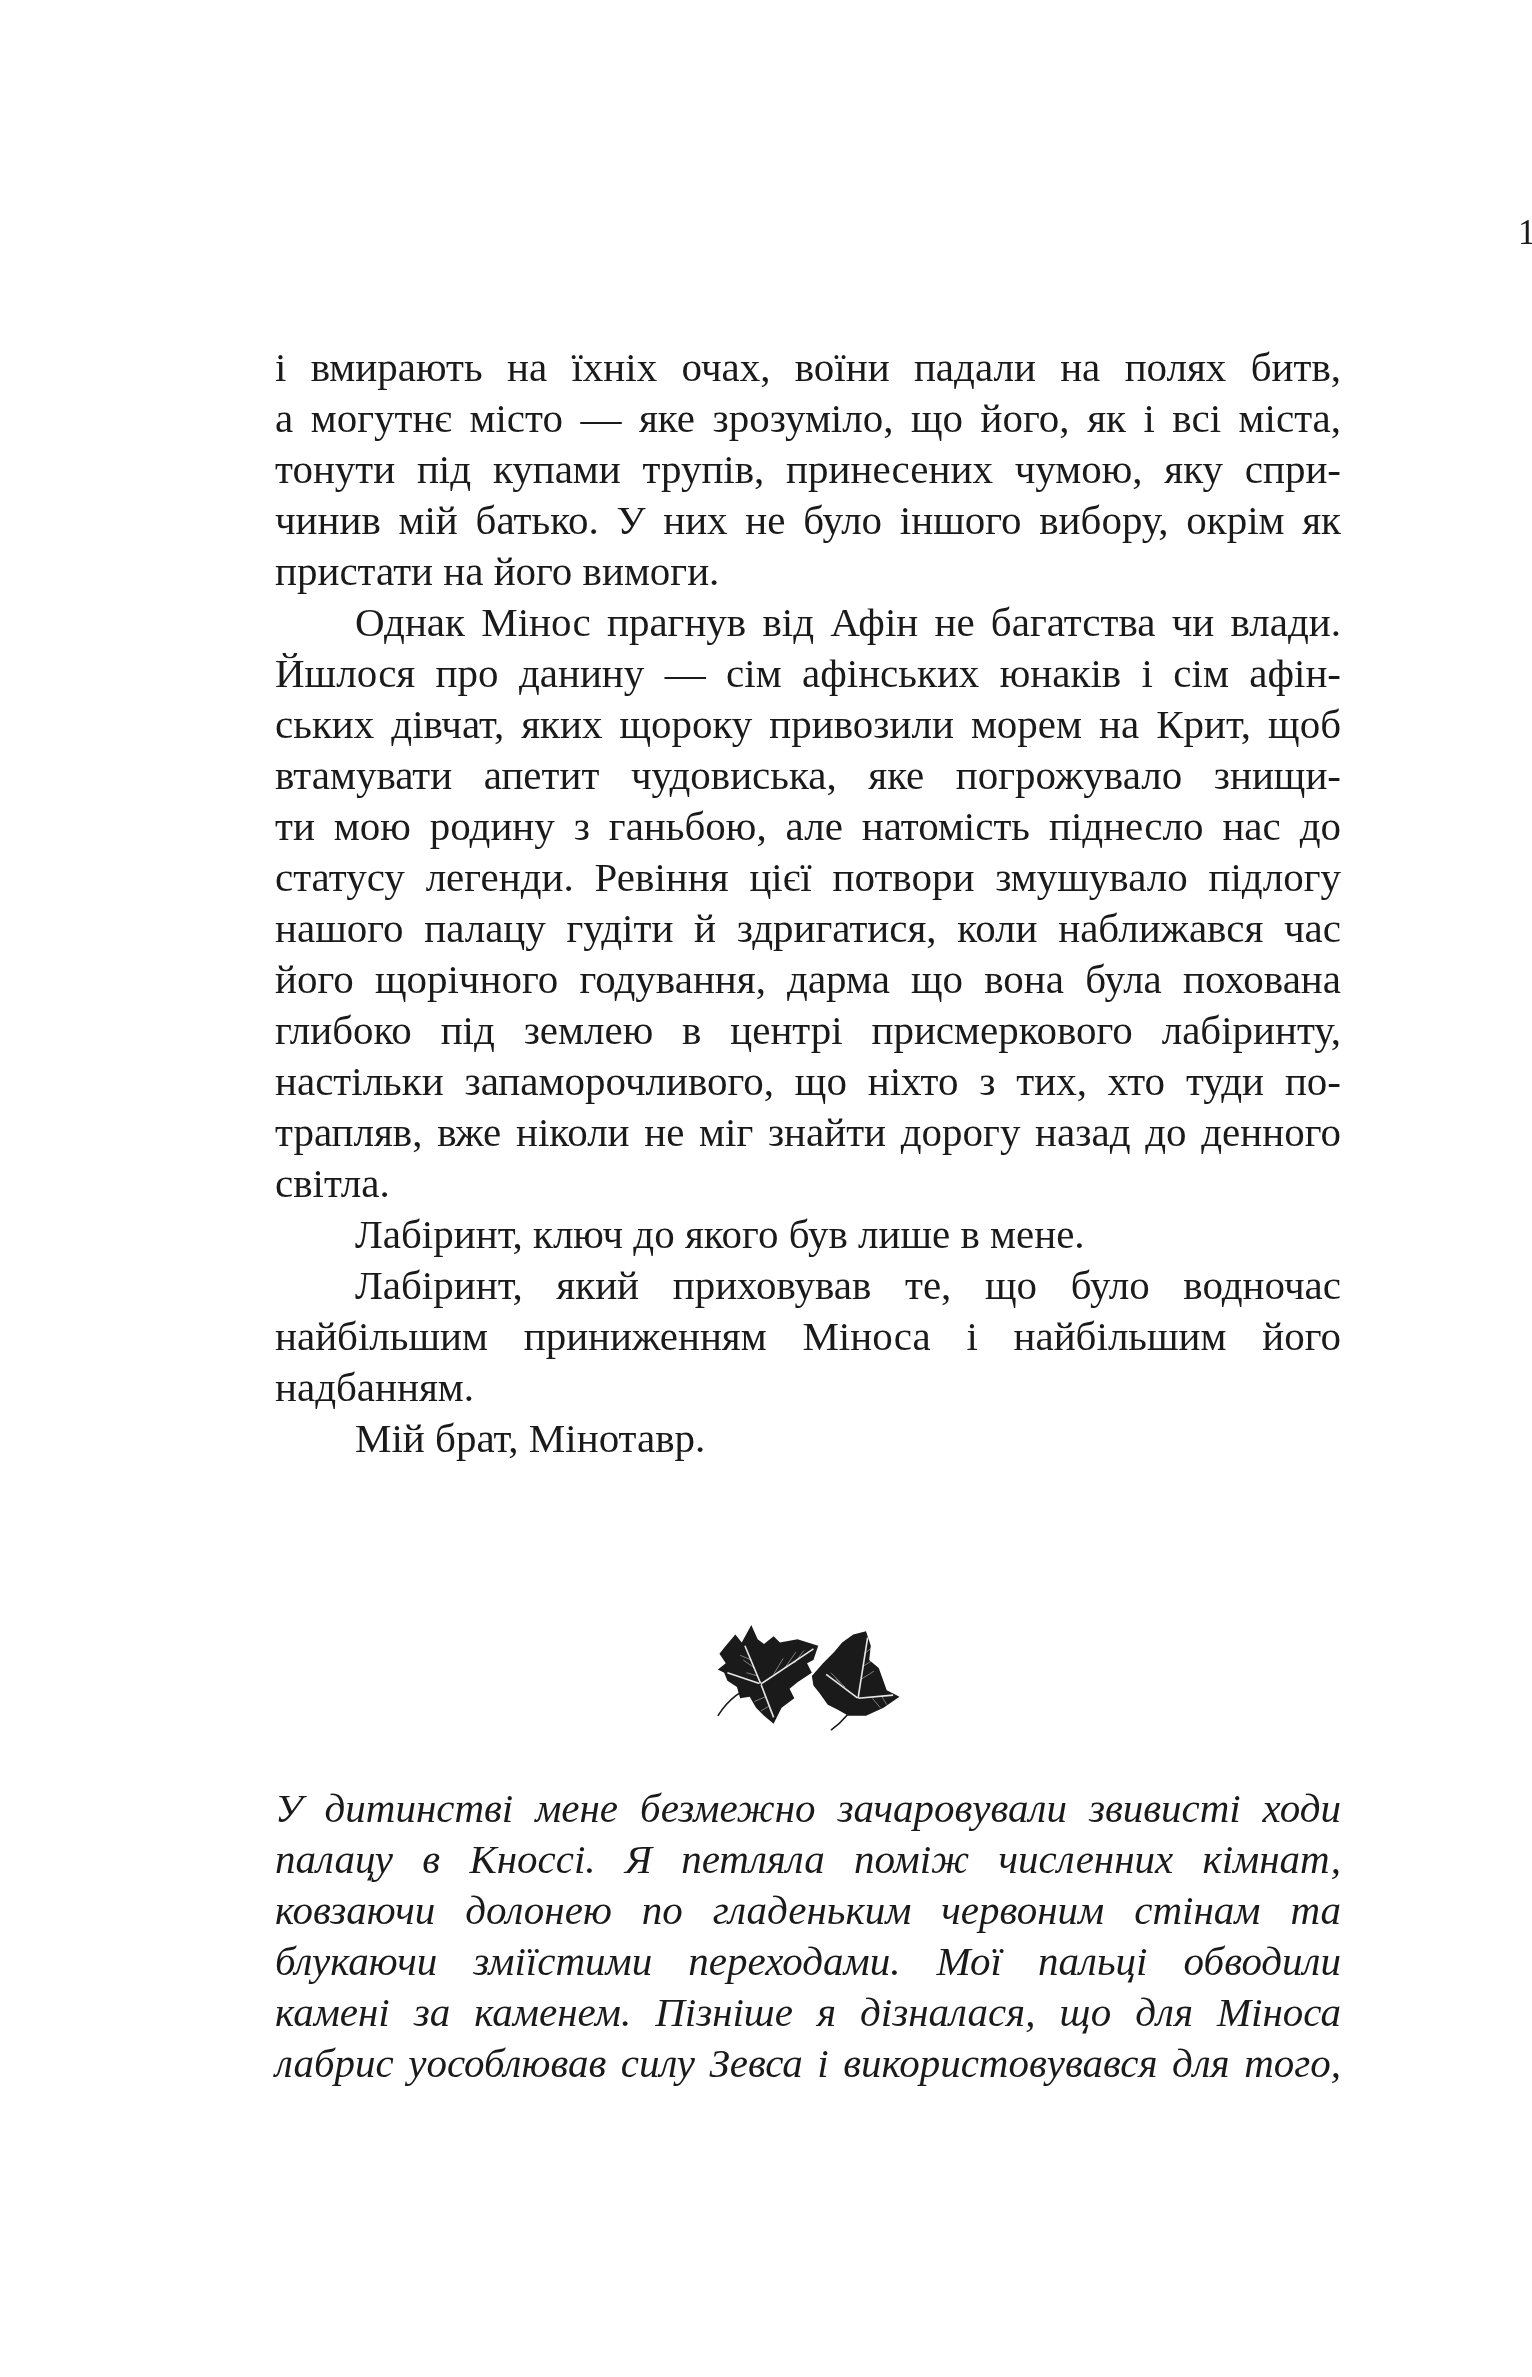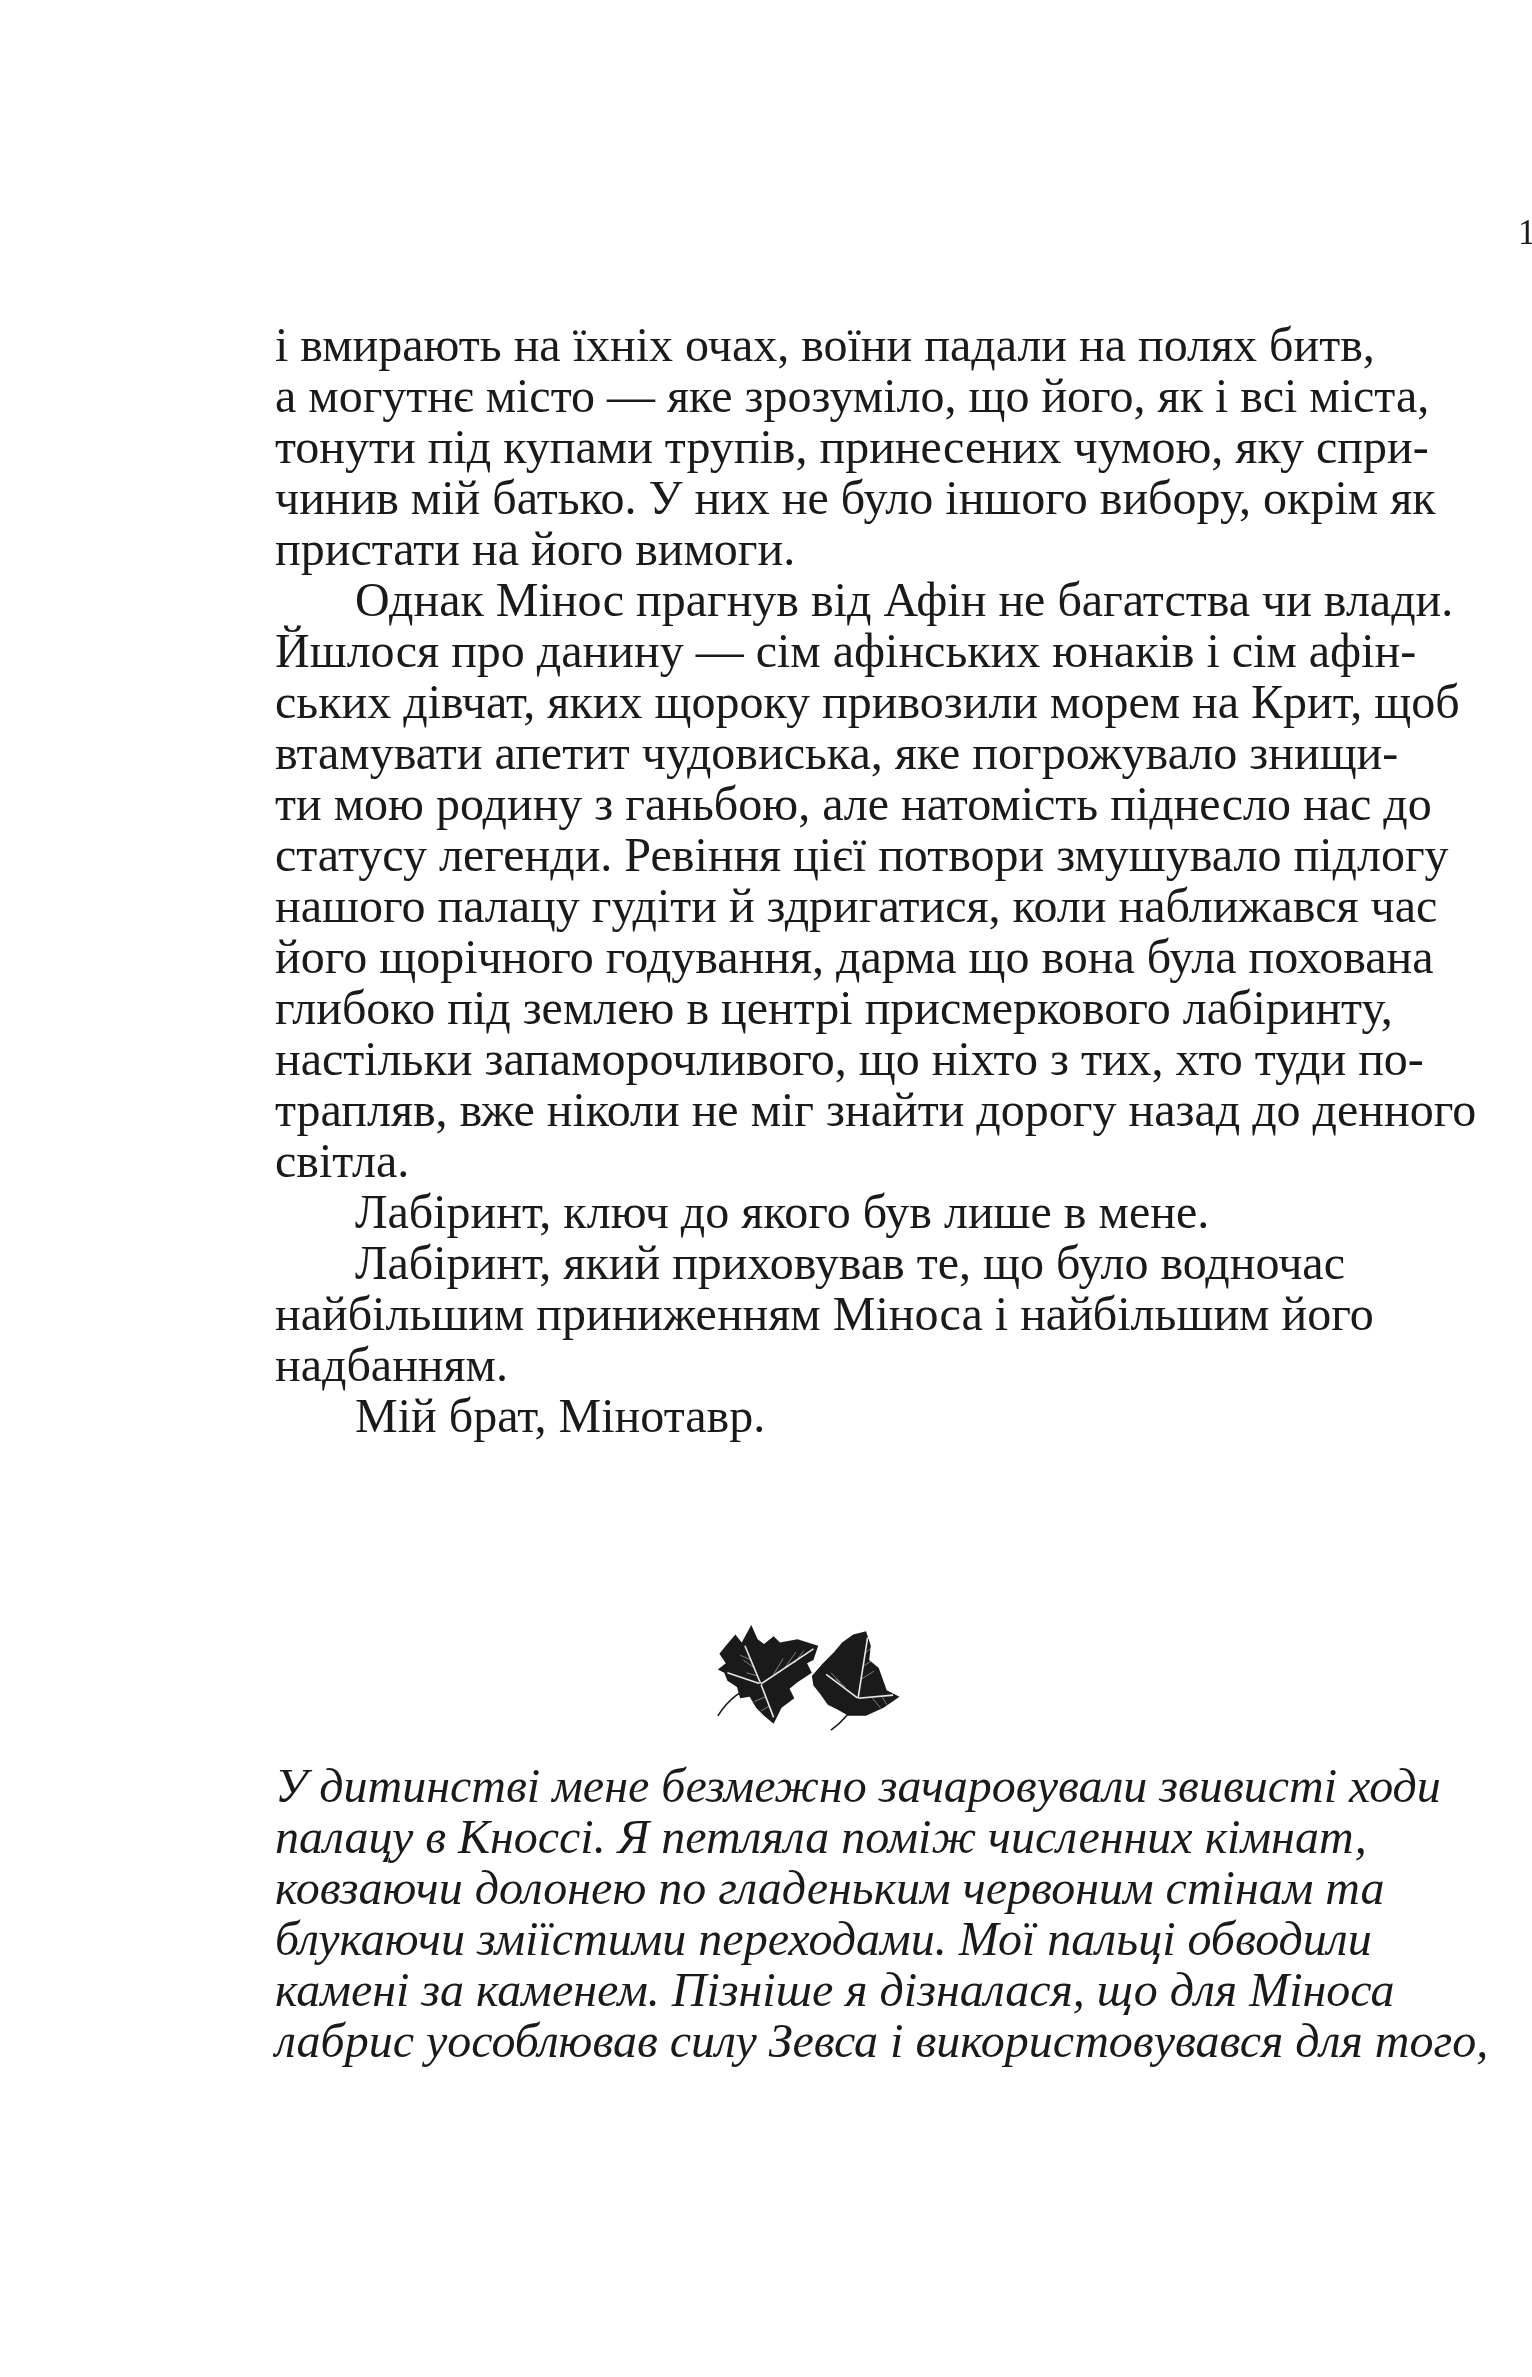--- a/index.html
+++ b/index.html
@@ -22,21 +22,22 @@
     width: 1532px;
     text-align: right;
     font-size: 35px;
     line-height: 48px;
     padding-left: 21px;
   }
   .text-block {
     position: absolute;
     left: 275px;
     width: 1066px;
-    font-size: 48px;
+    font-size: 41px;
+    margin-top: 23px;
   }
   .line {
     height: 51px;
     line-height: 51px;
     white-space: nowrap;
     text-align: justify;
     text-align-last: justify;
     overflow: visible;
   }
   .line.last {

